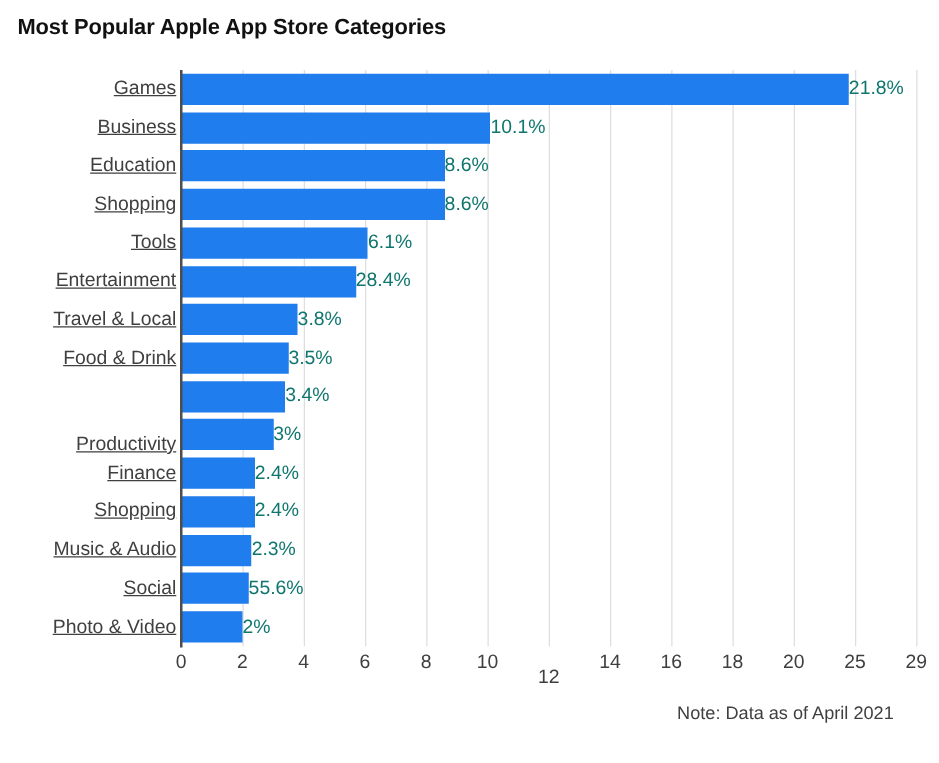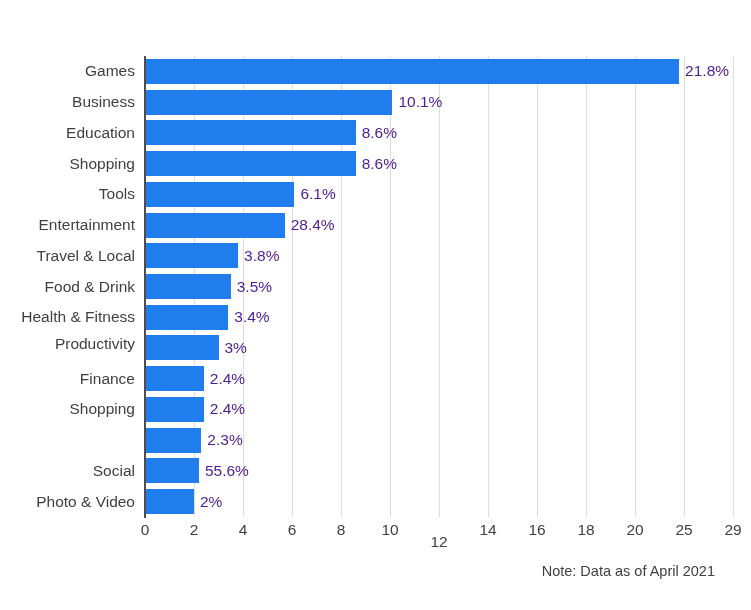--- a/index.html
+++ b/index.html
@@ -73,35 +73,36 @@
     left: 0;
     top: 0;
     height: 100%;
     background: #1f7ded;
   }
   .bar-value {
     position: absolute;
     top: 50%;
     transform: translateY(-50%);
     font-size: 15.5px;
-    color: #4c1d95;
-    white-space: nowrap;
-    padding-left: 6px;
+    color: #0f766e;
+    white-space: nowrap;
+    padding-left: 0;
   }
 
   
   .cat-label {
     position: absolute;
     right: 0;
     text-align: right;
     font-size: 15.5px;
     color: #3f3f3f;
     white-space: nowrap;
     transform: translateY(-50%);
-    padding-right: 9px;
+    padding-right: 3px;
+    text-decoration: underline;
   }
   .cat-labels-col {
     position: absolute;
     left: 0;
     top: 56px;
     width: 144px;
     height: 461px;
   }
 
   
@@ -124,34 +125,35 @@
     white-space: nowrap;
   }
   .footer-note { top: 563px; }
   .footer-source { top: 586px; }
 </style>
 </head>
 <body>
 
 <div id="chart-root">
 
+  <div class="chart-title">Most Popular Apple App Store Categories</div>
 
   <div class="cat-labels-col" id="cat-labels">
       <div class="cat-label" style="top: 15.3667px;">Games</div>
       <div class="cat-label" style="top: 46.1px;">Business</div>
       <div class="cat-label" style="top: 76.8333px;">Education</div>
       <div class="cat-label" style="top: 107.567px;">Shopping</div>
       <div class="cat-label" style="top: 138.3px;">Tools</div>
       <div class="cat-label" style="top: 169.033px;">Entertainment</div>
       <div class="cat-label" style="top: 199.767px;">Travel &amp; Local</div>
       <div class="cat-label" style="top: 230.5px;">Food &amp; Drink</div>
-      <div class="cat-label" style="top: 261.233px;">Health &amp; Fitness</div>
-      <div class="cat-label" style="top: 288px; margin-left: 44px;">Productivity</div>
+      <div class="cat-label" style="top: 300px; margin-left: 44px;">Productivity</div>
       <div class="cat-label" style="top: 322.7px;">Finance</div>
       <div class="cat-label" style="top: 353.433px;">Shopping</div>
+      <div class="cat-label" style="top: 384.167px;">Music &amp; Audio</div>
       <div class="cat-label" style="top: 414.9px;">Social</div>
       <div class="cat-label" style="top: 445.633px;">Photo &amp; Video</div>
     </div>
 
   <div class="plot-area">
     <div class="plot-bg"></div>
     <div id="gridlines">
         <div class="gridline" style="left: 49px;"></div>
         <div class="gridline" style="left: 98px;"></div>
         <div class="gridline" style="left: 147px;"></div>

